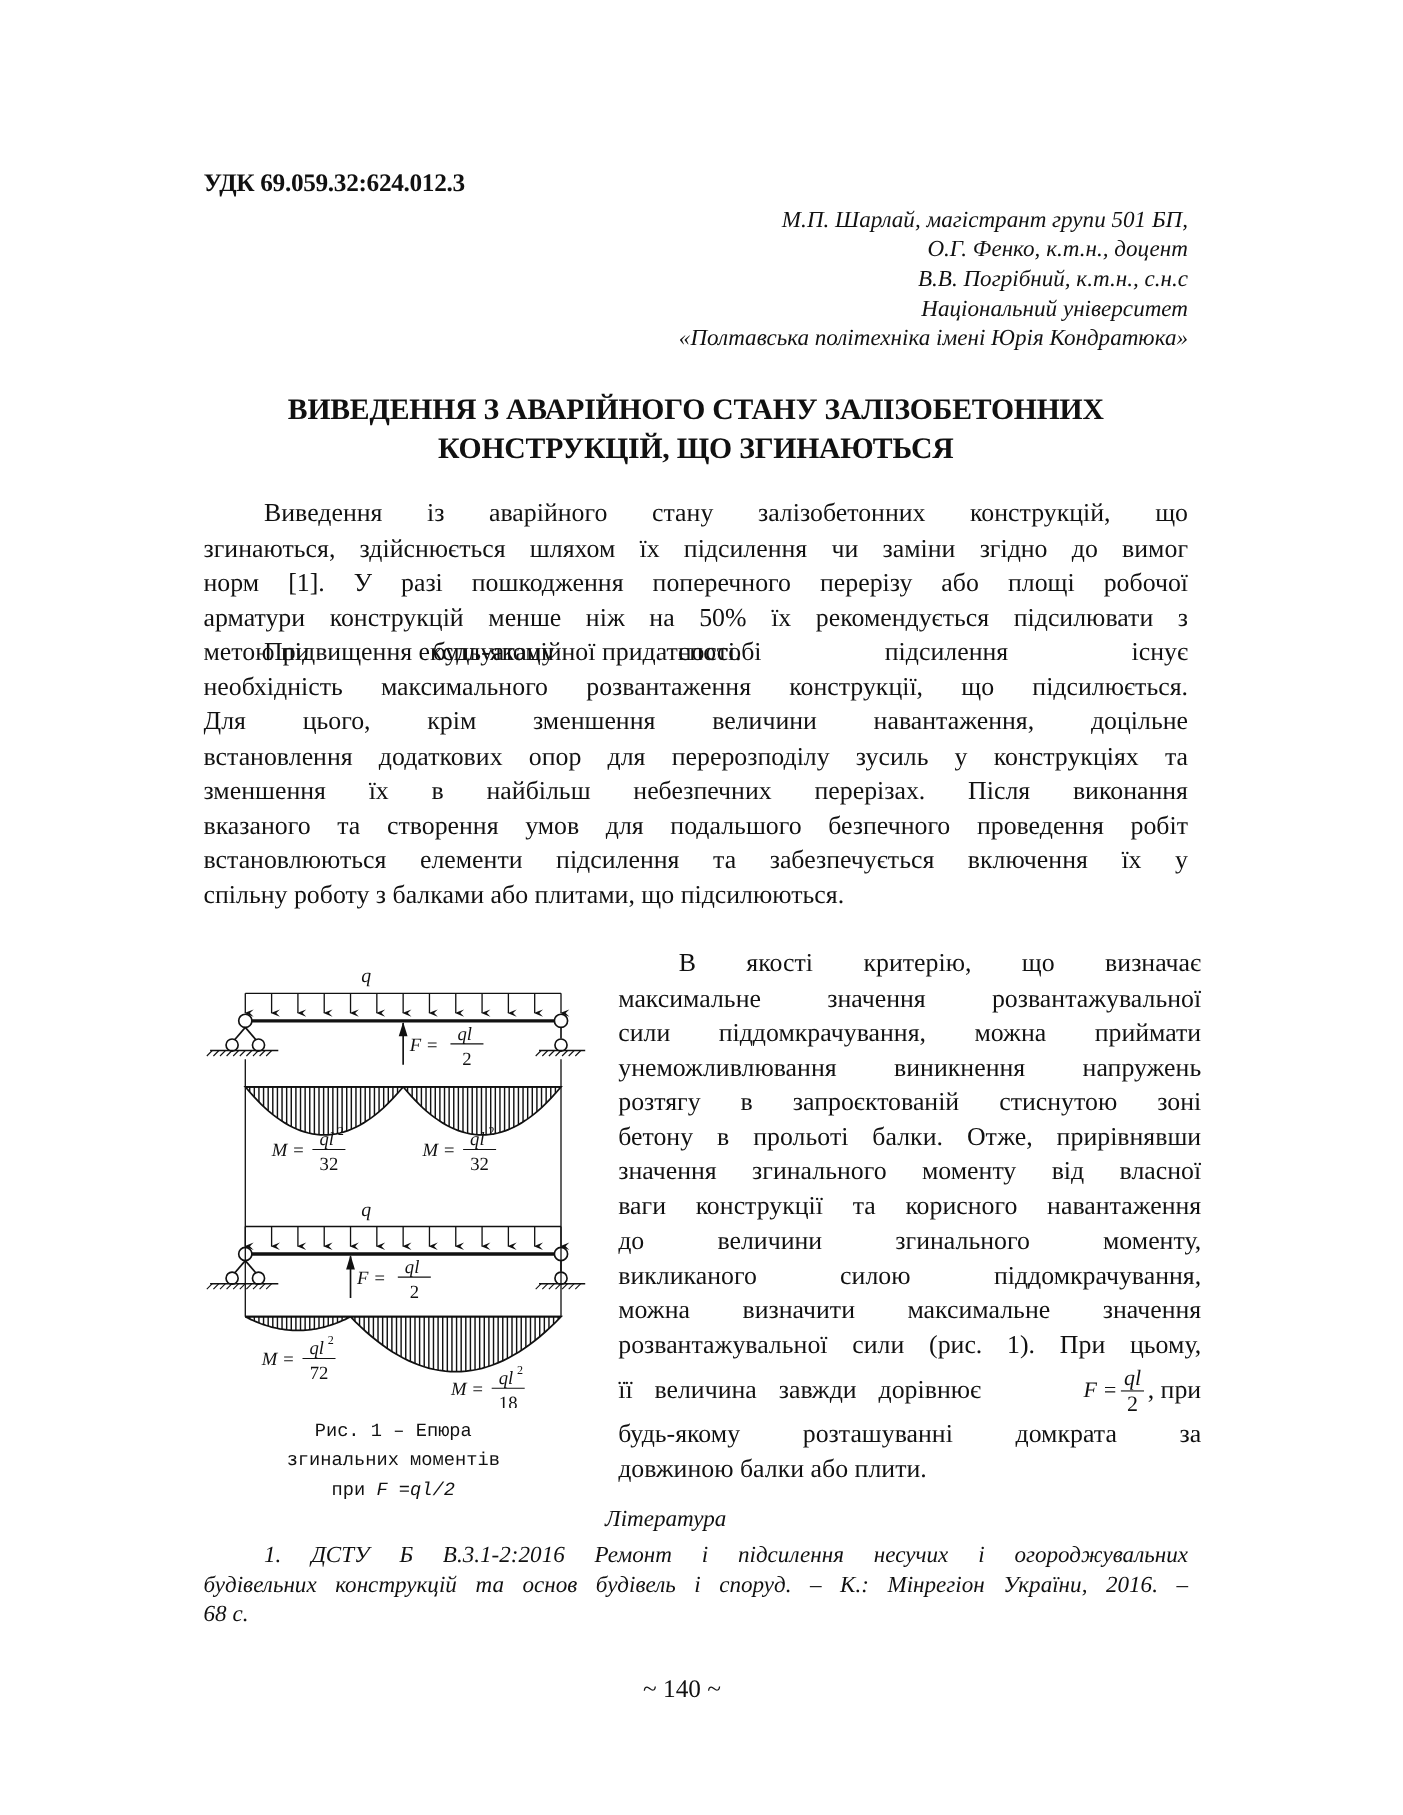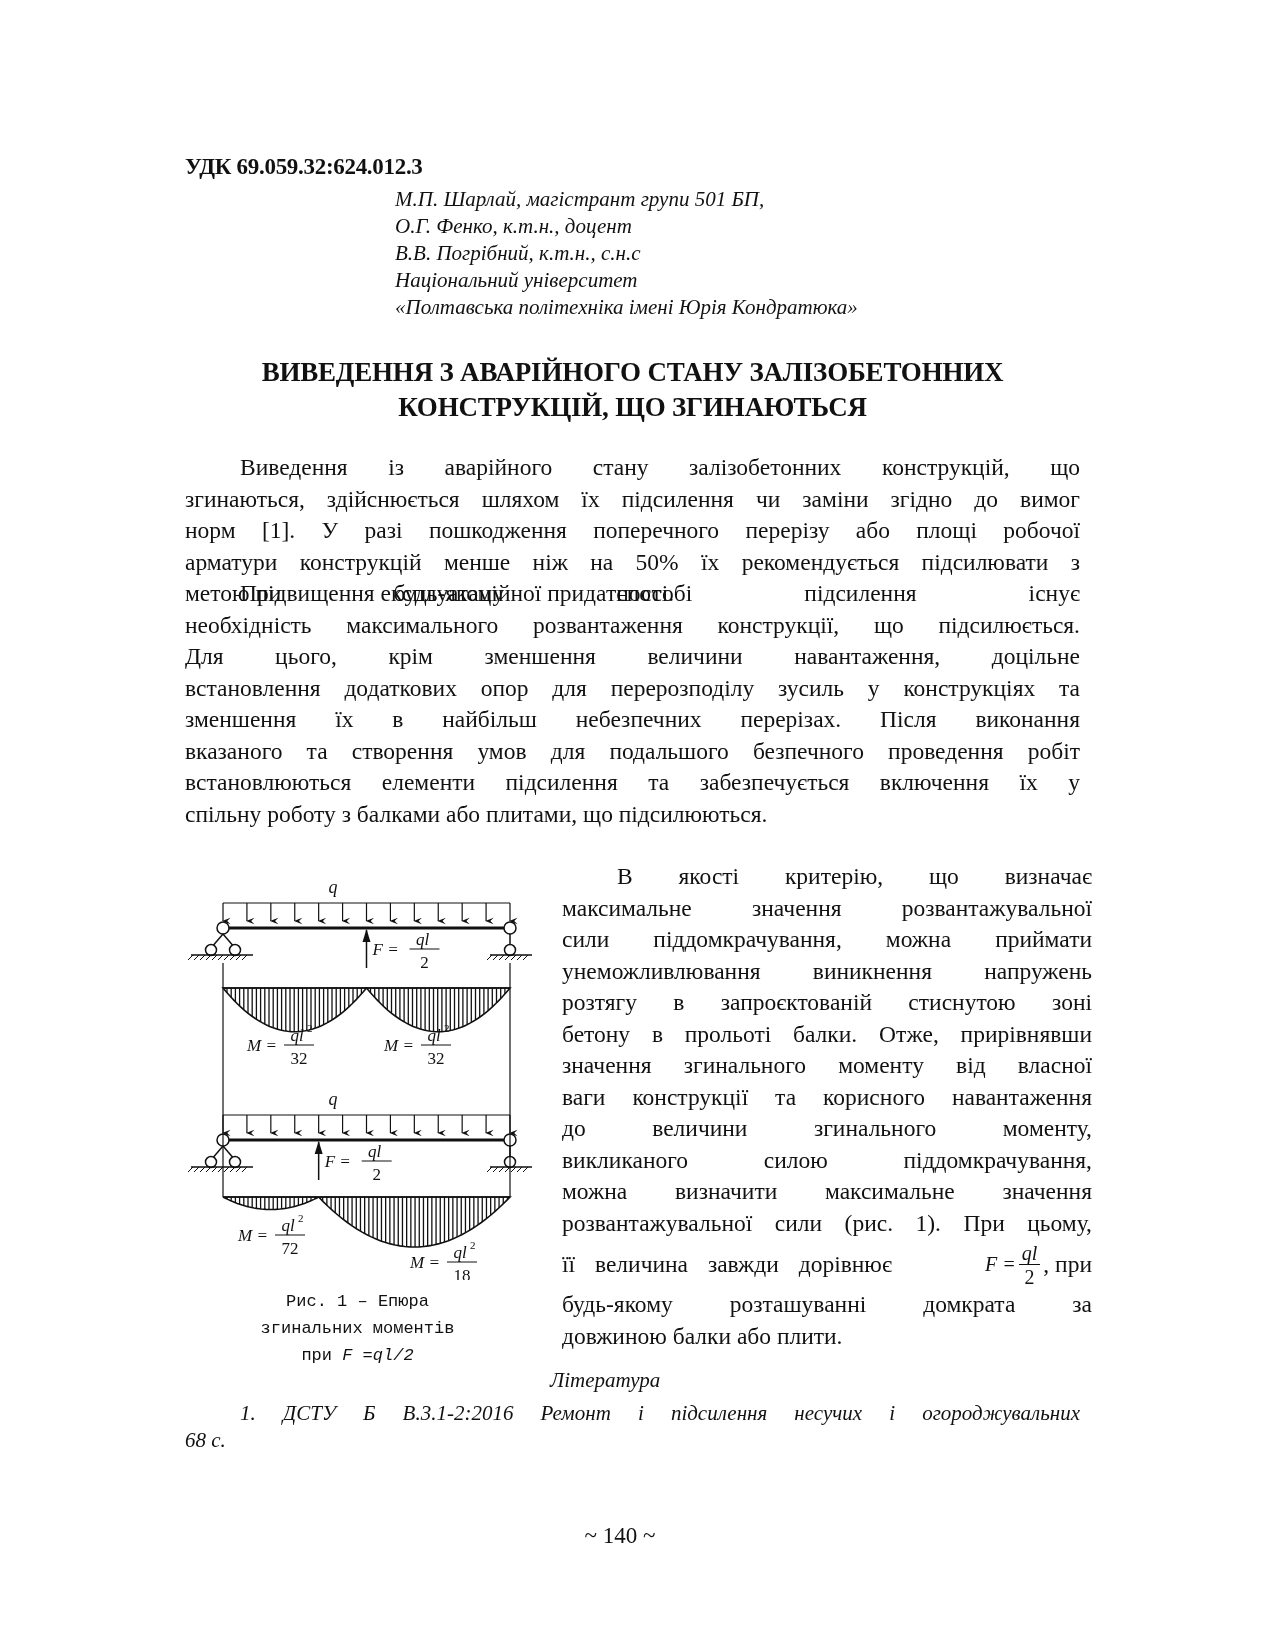--- a/index.html
+++ b/index.html
@@ -1,21 +1,21 @@
 <!DOCTYPE html>
 <html><head>
 <meta charset="utf-8">
 <style>
   html, body { margin: 0; padding: 0; background: #ffffff; }
   body { width: 1275px; height: 1650px; position: relative; overflow: hidden; color: #111; }
   .serif { font-family: "Liberation Serif", "DejaVu Serif", serif; }
   .sans { font-family: Liberation Mono, monospace; }
   .abs { position: absolute; }
   #udk { left: 185px; top: 138px; font-size: 23px; font-weight: bold; letter-spacing: -0.3px; margin-top: 16px; }
-  #authors { right: 180px; top: 186px; width: 700px; font-size: 21px; font-style: italic; line-height: 27px; }
+  #authors { right: 195px; top: 186px; width: 700px; text-align: right; font-size: 21px; font-style: italic; line-height: 27px; }
   #title { left: 185px; top: 355px; width: 895px; text-align: center; font-size: 27px; font-weight: bold; line-height: 35px; letter-spacing: -0.2px; font-family: Liberation Serif, serif; }
   .para { font-size: 23.5px; line-height: 31.5px; text-align: justify; }
   .para .ln { display: block; text-align: justify; text-align-last: justify; white-space: nowrap; overflow: hidden; }
   .para .ln.last { text-align-last: left; }
   .para .ln.ind { text-indent: 55px; }
   #p1 { left: 185px; top: 452px; width: 895px; }
   #p2 { left: 185px; top: 578px; width: 895px; }
   #p3 { left: 550px; top: 861px; width: 530px; margin-left: 12px; }
   #fig { left: 180px; top: 860px; width: 360px; height: 420px; }
   #caption { left: 185px; top: 1288px; width: 345px; text-align: center; font-size: 17px; line-height: 27px; }
@@ -372,16 +372,17 @@
 <div id="caption" class="abs sans">
   <div>Рис. 1 –  Епюра</div>
   <div>згинальних  моментів</div>
   <div><span>при </span><i>F =ql/2</i></div>
 </div>
 
 <div id="lit-heading" class="abs serif">Література</div>
 
 <div id="ref" class="abs serif">
   <span class="ln ind">1. ДСТУ Б В.3.1-2:2016 Ремонт і підсилення несучих і огороджувальних</span>
+  <span class="ln">будівельних конструкцій та основ будівель і споруд. – К.: Мінрегіон України, 2016. –</span>
   <span class="ln last">68 с.</span>
 </div>
 
 <div id="pageno" class="abs serif">~ 140 ~</div>
 
 </body></html>

